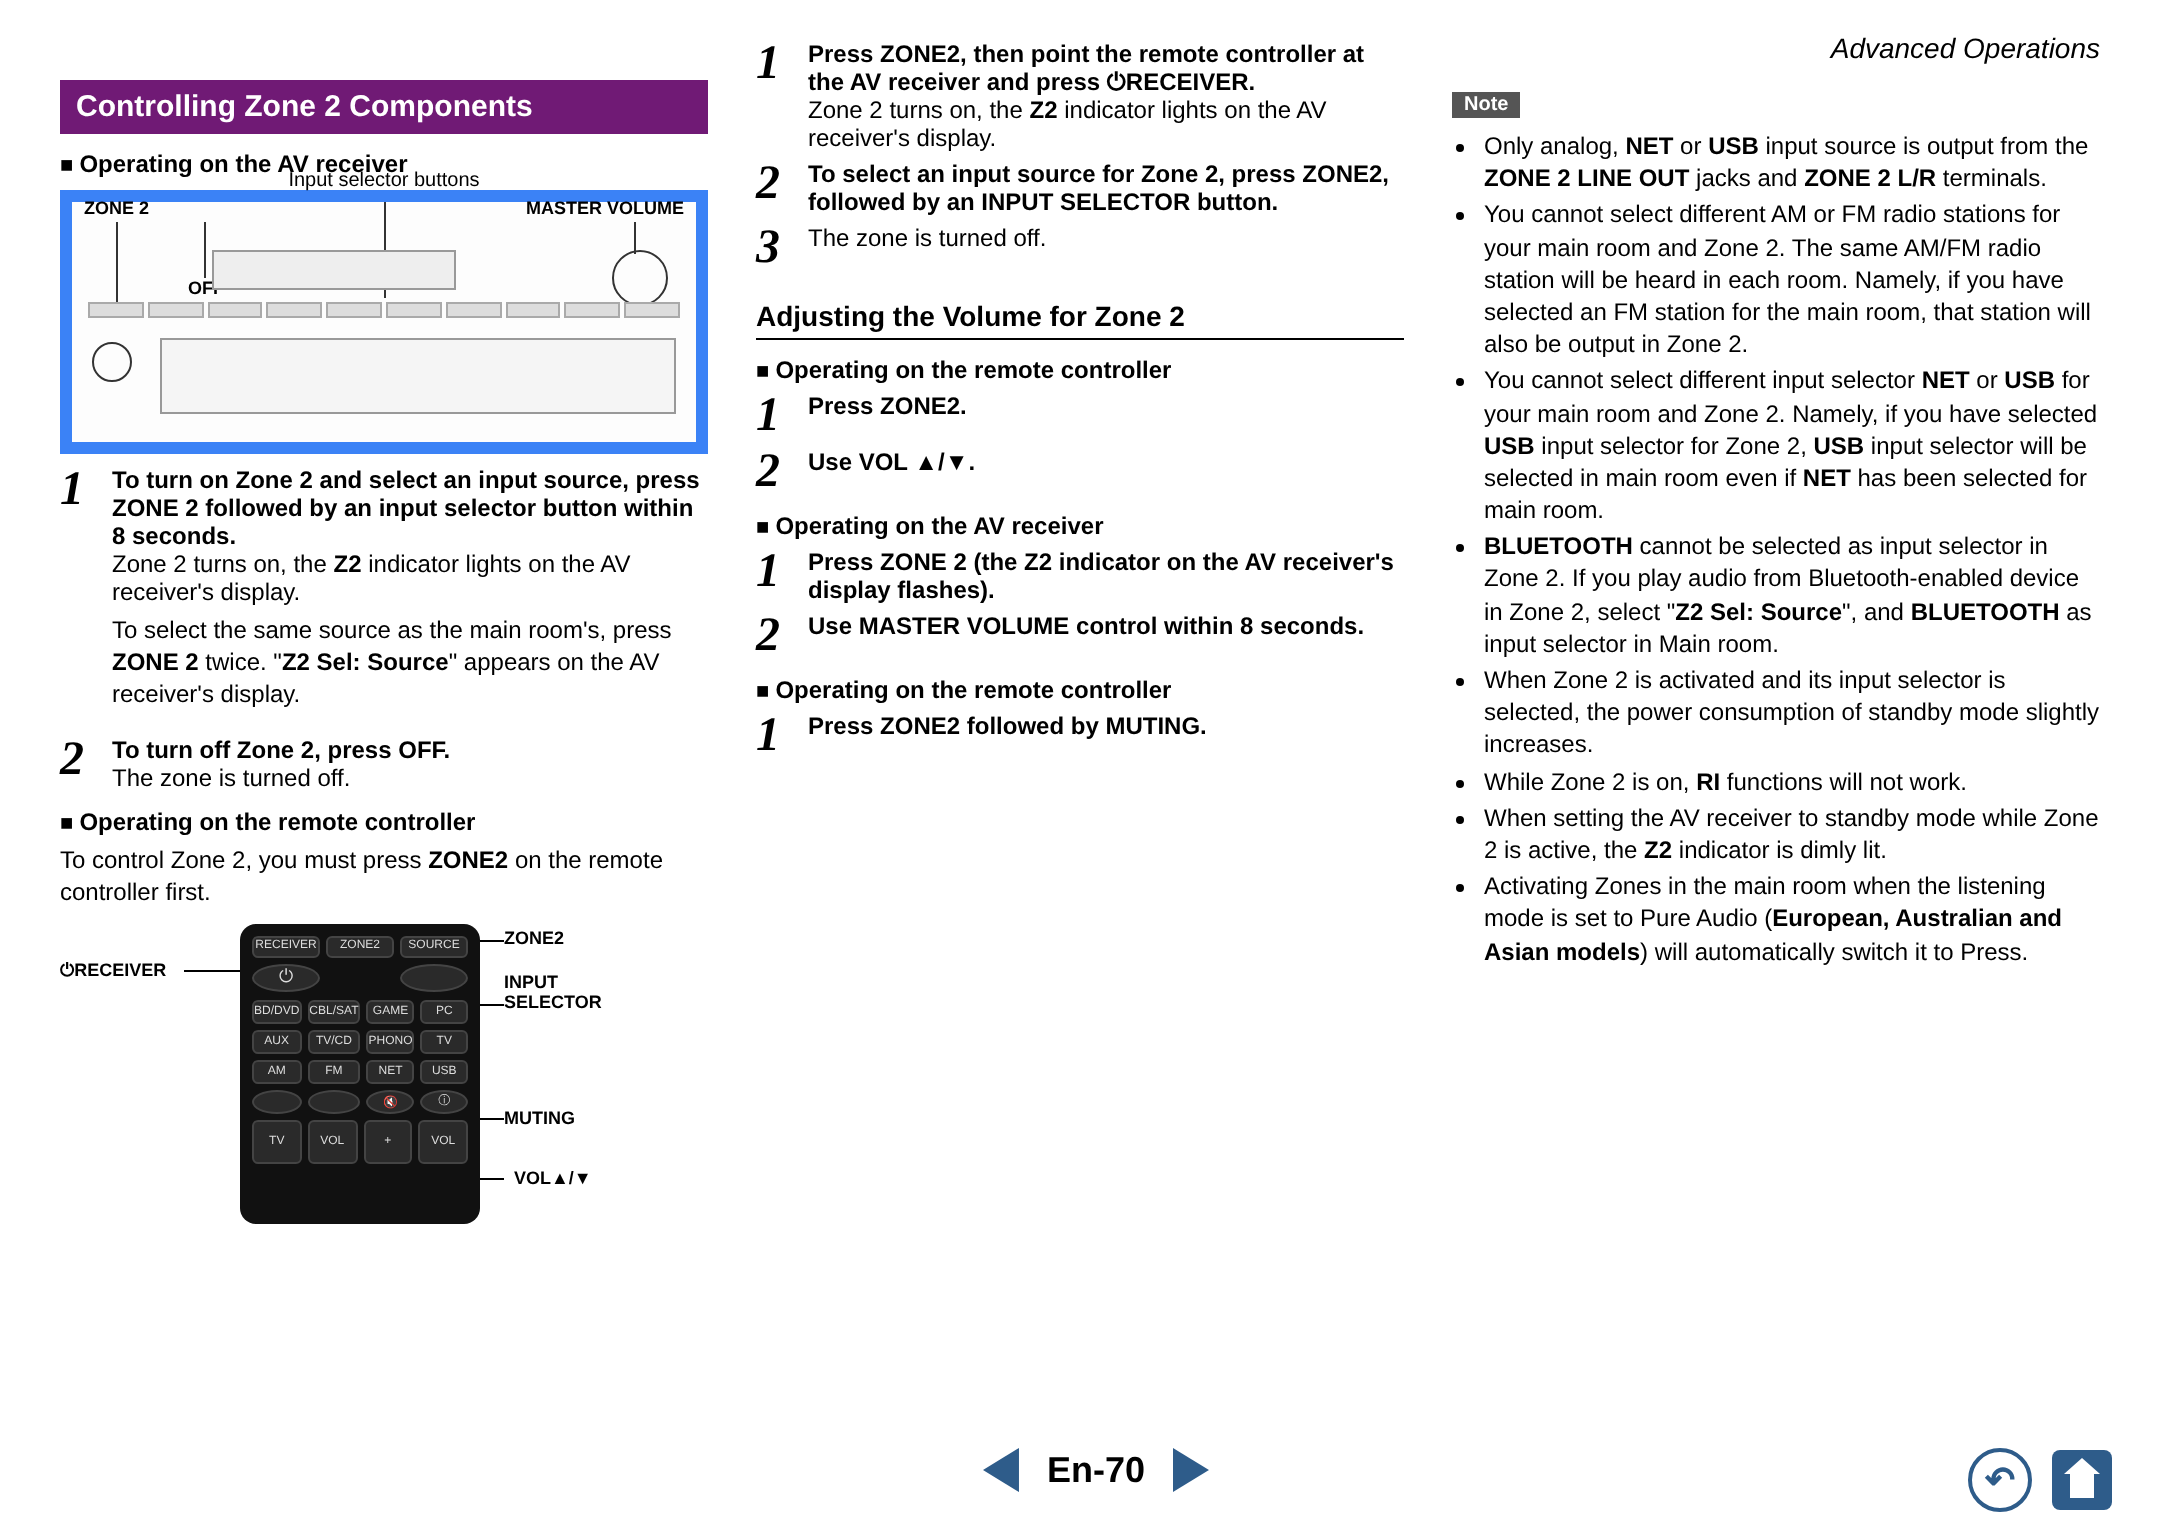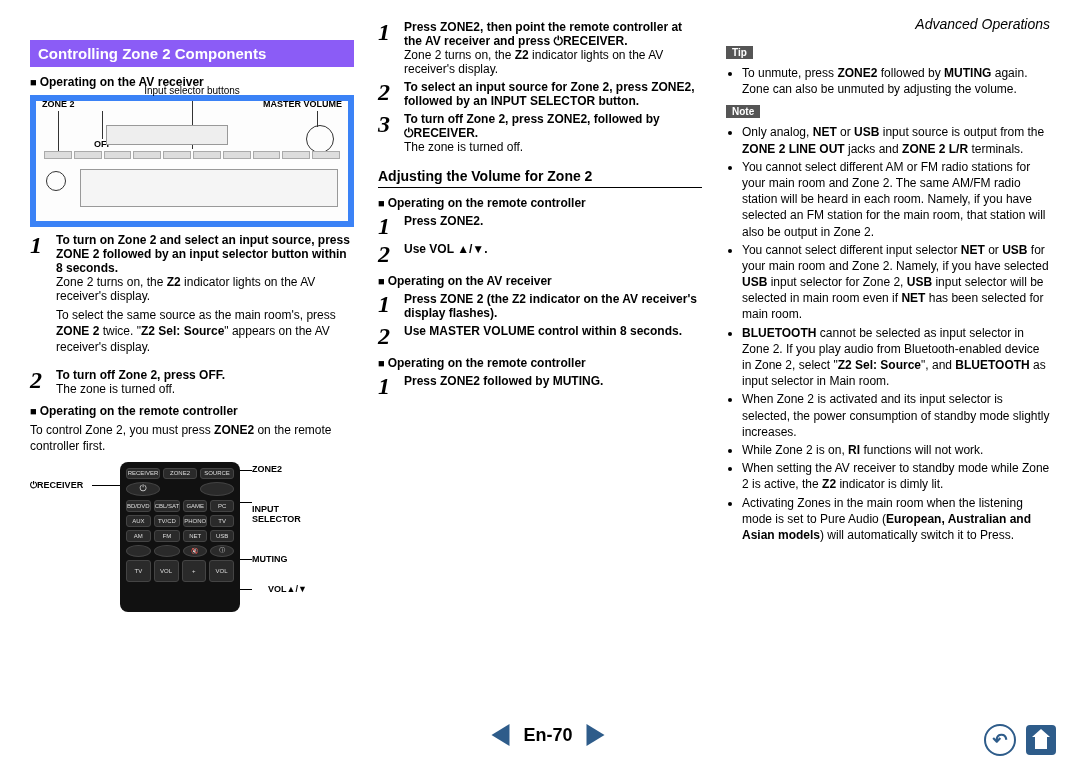--- a/index.html
+++ b/index.html
@@ -24,21 +24,21 @@
   }
   .header-right {
     position: absolute;
     top: 16px;
     right: 30px;
     font-style: italic;
     font-size: 14px;
   }
   .page-spacer { height: 20px; }
   .section-banner {
-    background: #8b5cf6;
+    background: #701a75;
     color: #fff;
     font-weight: bold;
     font-size: 15px;
     padding: 5px 8px;
     margin-bottom: 8px;
   }
   .bsquare::before {
     content: "■ ";
     font-size: 11px;
   }
@@ -281,25 +281,25 @@
   <div class="bsquare">Operating on the remote controller</div>
   <p class="body">
     <span>To control Zone 2, you must press </span><b>ZONE2</b><span> on the remote controller first.</span>
   </p>
 
   <div class="remote-diagram avoid-break">
     <span class="lbl" style="left:0; top:18px;">⏻RECEIVER</span>
     <span class="lead" style="left:62px; top:23px; width:28px;"></span>
     <span class="lbl" style="left:222px; top:2px;">ZONE2</span>
     <span class="lead" style="left:200px; top:8px; width:22px;"></span>
-    <span class="lbl" style="left:222px; top:42px; width:60px;">INPUT SELECTOR</span>
+    <span class="lbl" style="left:222px; top:24px; width:60px;">INPUT SELECTOR</span>
     <span class="lead" style="left:200px; top:40px; width:22px;"></span>
     <span class="lbl" style="left:222px; top:92px;">MUTING</span>
     <span class="lead" style="left:200px; top:97px; width:22px;"></span>
-    <span class="lbl" style="left:238px; top:122px;">VOL▲/▼</span>
+    <span class="lbl" style="left:227px; top:122px;">VOL▲/▼</span>
     <span class="lead" style="left:200px; top:127px; width:22px;"></span>
 
     <div class="remote-body">
       <div class="row3">
         <div class="rbtn" style="height:11px;">RECEIVER</div>
         <div class="rbtn" style="height:11px;">ZONE2</div>
         <div class="rbtn" style="height:11px;">SOURCE</div>
       </div>
       <div class="row3" style="margin-top:3px;">
         <div class="rbtn" style="height:14px; border-radius:50%; font-size:9px;">⏻</div>
@@ -346,21 +346,20 @@
   </div>
 
   <div class="numrow avoid-break">
     <div class="bignum">2</div>
     <div class="body"><b>To select an input source for Zone 2, press ZONE2, followed by an INPUT SELECTOR button.</b></div>
   </div>
 
   <div class="numrow avoid-break">
     <div class="bignum">3</div>
     <div class="body">
-      <b><span>To turn off Zone 2, press ZONE2, followed by </span><span class="nowrap">⏻RECEIVER.</span></b>
       <div>The zone is turned off.</div>
     </div>
   </div>
 
   <div class="subhead">Adjusting the Volume for Zone 2</div>
 
   <div class="bsquare">Operating on the remote controller</div>
   <div class="numrow">
     <div class="bignum">1</div>
     <div class="body"><b>Press ZONE2.</b></div>
@@ -381,28 +380,20 @@
   </div>
 
   <div class="bsquare">Operating on the remote controller</div>
   <div class="numrow">
     <div class="bignum">1</div>
     <div class="body"><b>Press ZONE2 followed by MUTING.</b></div>
   </div>
 
   <div class="page-spacer" style="break-before:column;"></div>
 
-  <div class="avoid-break">
-    <span class="tip-label">Tip</span>
-    <ul class="bullets">
-      <li>
-        <span>To unmute, press </span><b>ZONE2</b><span> followed by </span><b>MUTING</b><span> again. Zone can also be unmuted by adjusting the volume.</span>
-      </li>
-    </ul>
-  </div>
 
   <div>
     <span class="note-label">Note</span>
     <ul class="bullets">
       <li>
         <span>Only analog, </span><b>NET</b><span> or </span><b>USB</b><span> input source is output from the </span><b>ZONE 2 LINE OUT</b><span> jacks and </span><b>ZONE 2 L/R</b><span> terminals.</span>
       </li>
       <li>You cannot select different AM or FM radio stations for your main room and Zone 2. The same AM/FM radio station will be heard in each room. Namely, if you have selected an FM station for the main room, that station will also be output in Zone 2.</li>
       <li>
         <span>You cannot select different input selector </span><b>NET</b><span> or </span><b>USB</b><span> for your main room and Zone 2. Namely, if you have selected </span><b>USB</b><span> input selector for Zone 2, </span><b>USB</b><span> input selector will be selected in main room even if </span><b>NET</b><span> has been selected for main room.</span>

